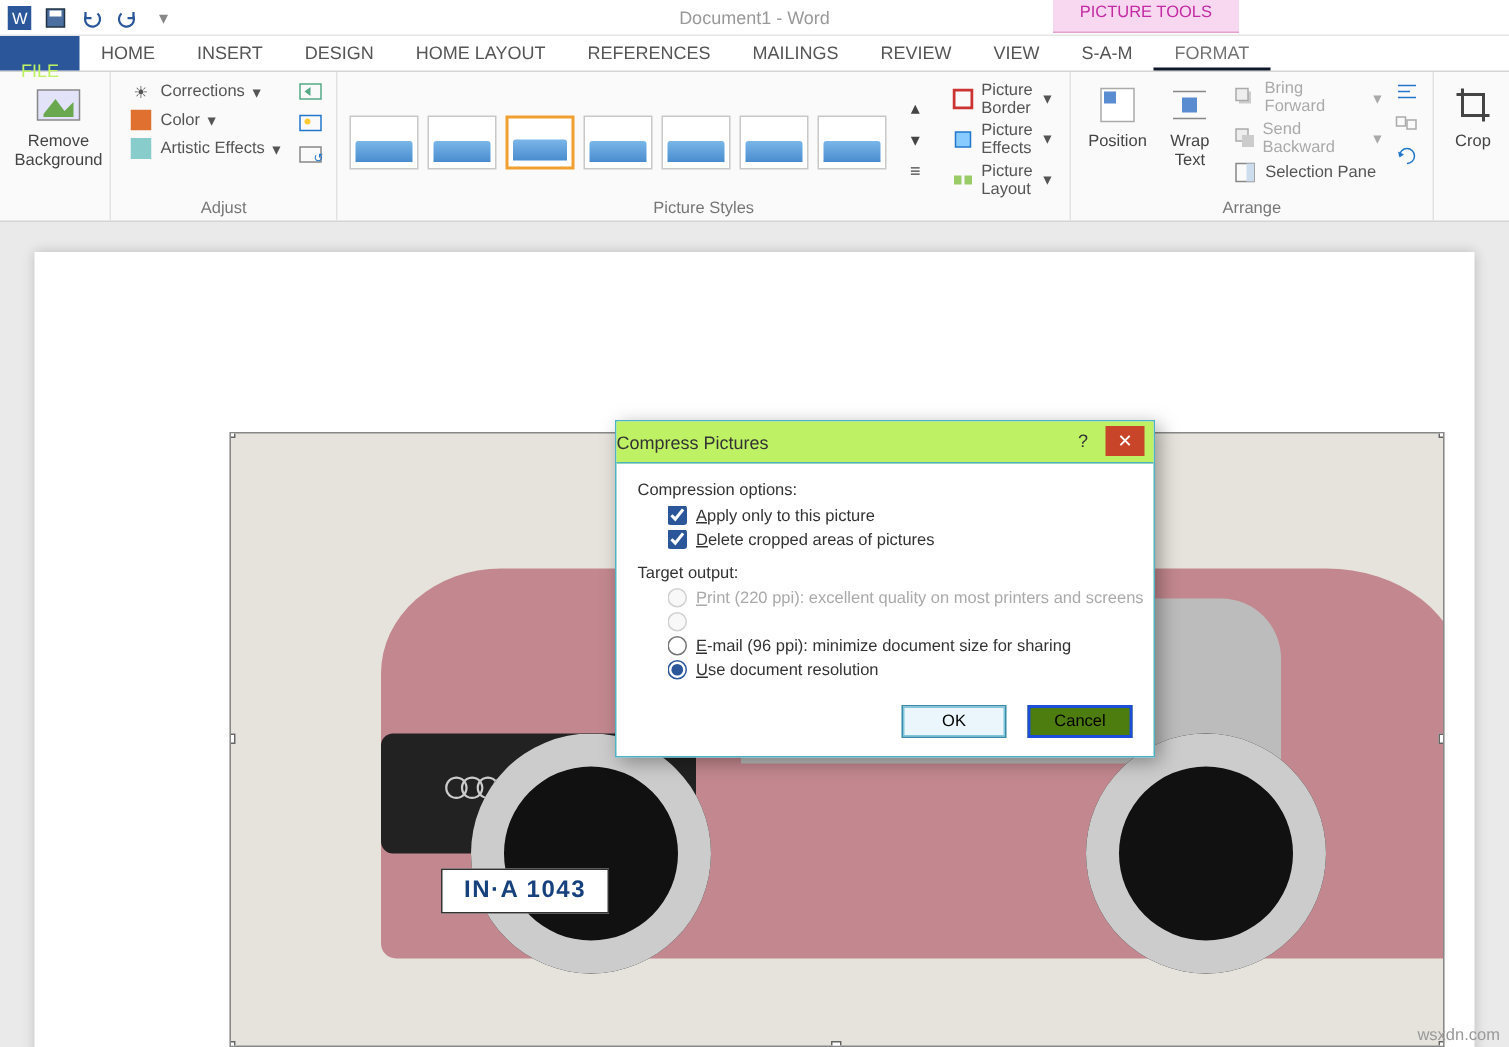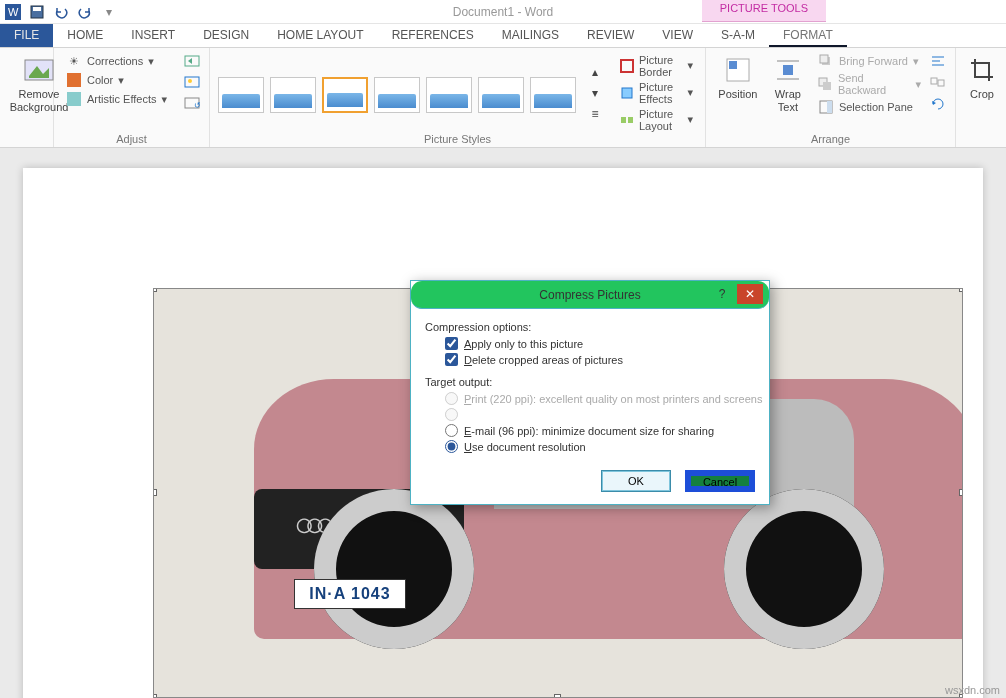--- a/index.html
+++ b/index.html
@@ -8,21 +8,21 @@
 
 .titlebar { height: 24px; background: #fff; display:flex; align-items:center; padding:0 4px; border-bottom:1px solid #e5e5e5; }
 .titlebar .qat { display:flex; gap:6px; align-items:center; }
 .titlebar .qat-btn { width:18px; height:18px; display:flex; align-items:center; justify-content:center; }
 .titlebar .doc-title { position:absolute; left:0; right:0; text-align:center; color:#999; font-size:12px; pointer-events:none; }
 .contextual-label { position:absolute; right:180px; top:0; height:22px; padding:2px 18px; background:#f8d7f0; color:#c32ca3; font-size:11px; border-bottom:1px solid #e2a2d0; }
 
 
 .tabs { display:flex; height:24px; align-items:stretch; border-bottom:1px solid #d4d4d4; }
 .tab { padding:4px 14px 0 14px; font-size:12px; color:#555; cursor:default; }
-.tab.file { background:#2b579a; color:#e5e5e5; padding-top:4px; }
+.tab.file { background:#2b579a; color:#bef264; padding-top:16px; }
 .tab.active { color:#737373; border-bottom:2px solid #0f172a; }
 
 
 .ribbon { height:100px; background:#fafafa; border-bottom:1px solid #d4d4d4; display:flex; }
 .group { border-right:1px solid #e2e2e2; padding:4px 8px 2px 8px; display:flex; flex-direction:column; justify-content:space-between; }
 .group-label { text-align:center; color:#777; font-size:11px; }
 .group-body { flex:1; display:flex; align-items:flex-start; gap:4px; }
 
 .big-btn { display:flex; flex-direction:column; align-items:center; justify-content:flex-start; width:62px; padding:2px; }
 .big-btn .ic { width:32px; height:32px; display:flex; align-items:center; justify-content:center; }
@@ -54,31 +54,31 @@
 .grille { position:absolute; left:100px; top:200px; width:210px; height:80px; background:#222; border-radius:8px; }
 .rings { position:absolute; left:140px; top:216px; color:#ccc; font-size:34px; letter-spacing:-10px; }
 
 .sel-handle { position:absolute; width:7px; height:7px; background:#fff; border:1px solid #666; }
 .sh-tl{left:-4px;top:-4px;} .sh-tr{right:-4px;top:-4px;} .sh-bl{left:-4px;bottom:-4px;} .sh-br{right:-4px;bottom:-4px;}
 .sh-t{left:50%;top:-4px;margin-left:-4px;} .sh-b{left:50%;bottom:-4px;margin-left:-4px;}
 .sh-l{left:-4px;top:50%;margin-top:-4px;} .sh-r{right:-4px;top:50%;margin-top:-4px;}
 
 
 .dialog { position:absolute; left:410px; top:280px; width:360px; background:#fff; border:1px solid #4db2c4; box-shadow:3px 3px 12px rgba(0,0,0,.35); }
-.dlg-title { background:#22c55e; height:28px; display:flex; align-items:center; justify-content:center; color:#333; font-size:12px; position:relative; border-bottom:1px solid #4db2c4;border-radius:11px;}
+.dlg-title { background:#bef264; height:28px; display:flex; align-items:center; color:#333; font-size:12px; position:relative; border-bottom:1px solid #4db2c4;}
 .dlg-title .dlg-help{ position:absolute; right:36px; top:3px; width:22px; height:20px; display:flex; align-items:center; justify-content:center; color:#333; }
 .dlg-title .dlg-close{ position:absolute; right:6px; top:3px; width:26px; height:20px; background:#c9452a; color:#fff; display:flex; align-items:center; justify-content:center; }
 .dlg-body { padding:10px 4px 6px 14px; font-size:11px; color:#333; }
 .section-head { margin:2px 0 4px 0; }
 .opt-row { display:flex; align-items:flex-end; gap:6px; margin:3px 0 3px 20px; }
 .opt-row.disabled { color:#aaa; }
 .opt-row input[type=checkbox], .opt-row input[type=radio] { accent-color:#2b579a; }
 .underline-key { text-decoration:underline; }
 .dlg-buttons { display:flex; justify-content:flex-end; gap:14px; padding:8px 14px 12px 0; }
-.dlg-btn { width:70px; height:22px; border:6px solid #1d4ed8; background:#15803d; font-size:11px; }
+.dlg-btn { width:70px; height:22px; border:2px solid #1d4ed8; background:#4d7c0f; font-size:11px; }
 .dlg-btn.primary { border:1px solid #3b8caa; box-shadow:inset 0 0 0 1px #7fc5dc; background:#eaf6fb; }
 
 .watermark { position:absolute; right:6px; bottom:2px; font-size:11px; color:#999; }
 
 svg { display:block; }
 </style>
 </head>
 <body>
 
 <div class="titlebar">
@@ -122,21 +122,21 @@
   <div class="tab">REFERENCES</div>
   <div class="tab">MAILINGS</div>
   <div class="tab">REVIEW</div>
   <div class="tab">VIEW</div>
   <div class="tab">S-A-M</div>
   <div class="tab active">FORMAT</div>
 </div>
 
 <div class="ribbon">
 
-  <div class="group" style="width:54px">
+  <div class="group" style="width:74px">
     <div class="group-body">
       <div class="big-btn">
         <div class="ic">
             <svg width="32" height="28">
               <rect x="2" y="4" width="28" height="20" fill="#e2e2f8" stroke="#888"></rect>
               <path d="M6 20 L14 10 L20 18 L26 12 L26 22 L6 22 Z" fill="#6aa84f"></path>
             </svg>
           </div>
         <span>Remove Background</span>
       </div>

